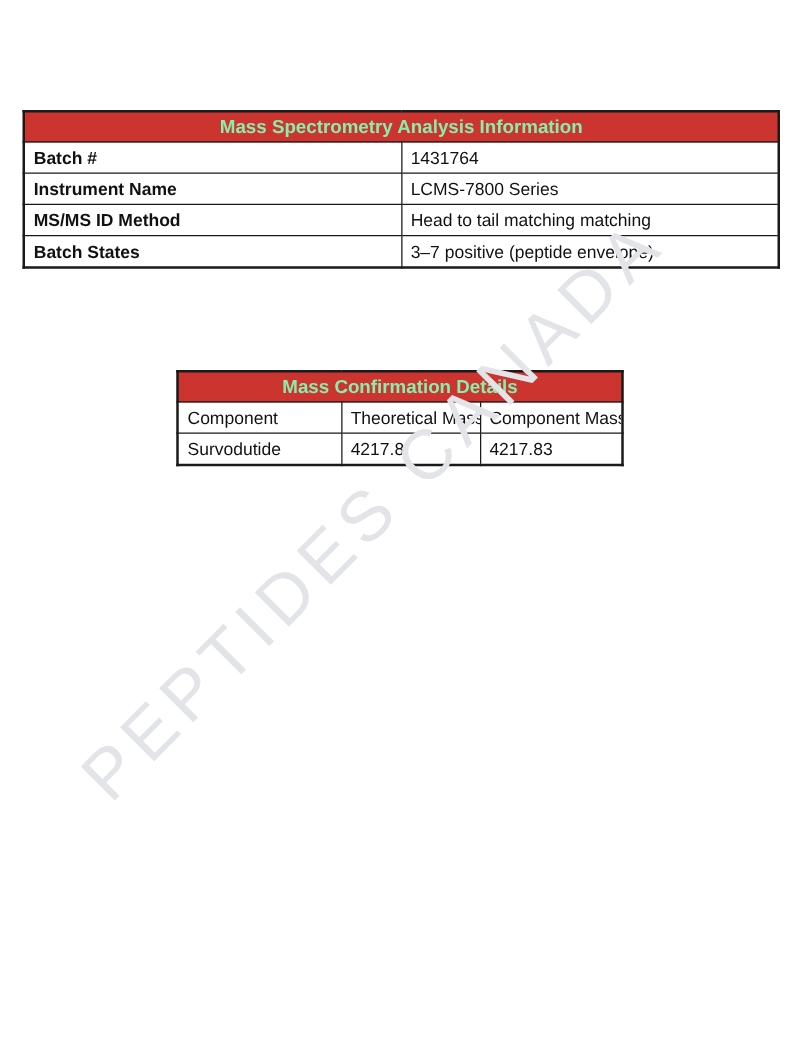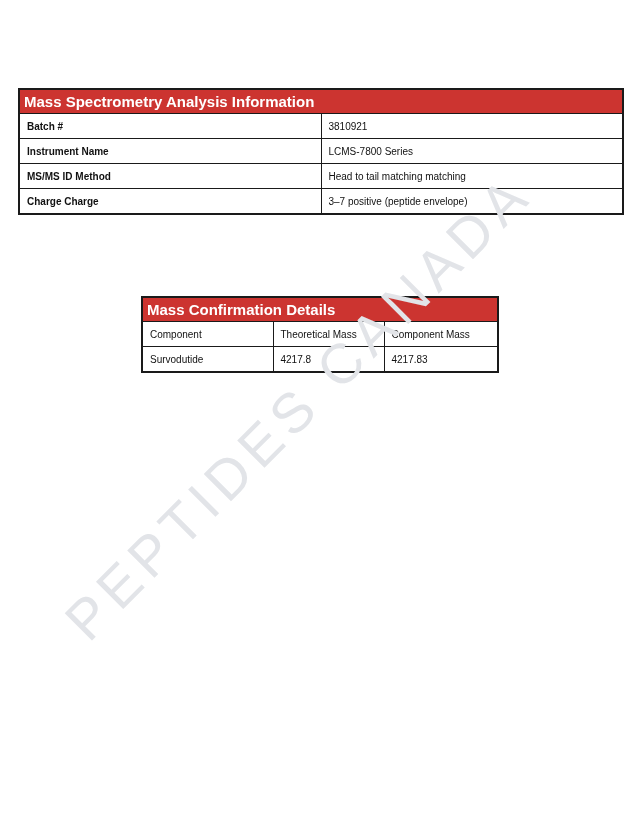--- a/index.html
+++ b/index.html
@@ -43,29 +43,29 @@
     background: #ffffff;
   }
   table, th, td {
     border: 1px solid #1a1a1a;
   }
   table {
     border-width: 2px;
   }
   th.band {
     background: #cc3430;
-    color: #ffffff;
+    color: #86efac;
     font-size: 15px;
     font-weight: bold;
-    text-align: left;
+    text-align: center;
     height: 21px;
     padding: 1px 4px;
   }
   td, th.colhead {
-    font-size: 10px;
+    font-size: 14px;
     color: #111111;
     text-align: left;
     vertical-align: middle;
     height: 20px;
     padding: 2px 7px;
     overflow: hidden;
     white-space: nowrap;
   }
   th.colhead { font-weight: normal; }
   td.lbl { font-weight: bold; }
@@ -88,32 +88,32 @@
       <col style="width:302px">
     </colgroup>
     <thead>
       <tr>
         <th class="band" colspan="2">Mass Spectrometry Analysis Information</th>
       </tr>
     </thead>
     <tbody>
       <tr>
         <td class="lbl">Batch #</td>
-        <td class="val">3810921</td>
+        <td class="val">1431764</td>
       </tr>
       <tr>
         <td class="lbl">Instrument Name</td>
         <td class="val">LCMS-7800 Series</td>
       </tr>
       <tr>
         <td class="lbl">MS/MS ID Method</td>
         <td class="val">Head to tail matching matching</td>
       </tr>
       <tr>
-        <td class="lbl">Charge Charge</td>
+        <td class="lbl">Batch States</td>
         <td class="val">3–7 positive (peptide envelope)</td>
       </tr>
     </tbody>
   </table>
 
   <table class="t2">
     <colgroup>
       <col style="width:131px">
       <col style="width:111px">
       <col style="width:114px">

